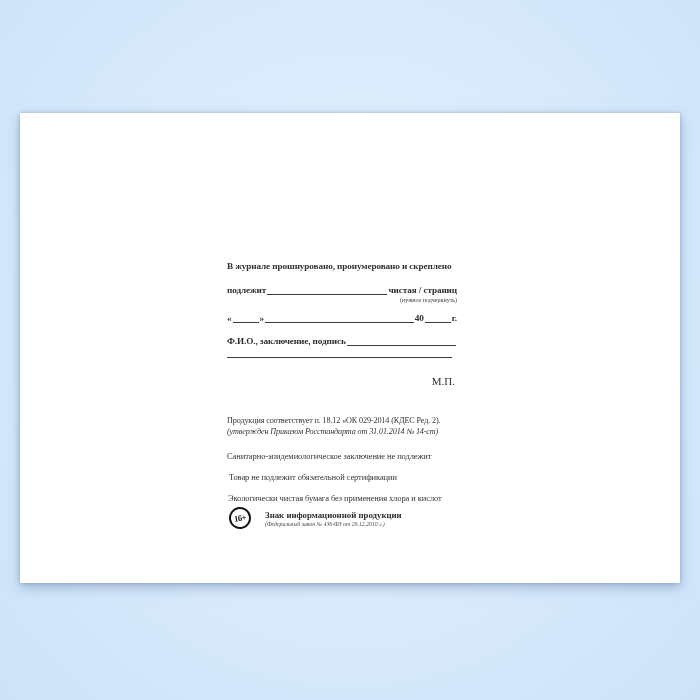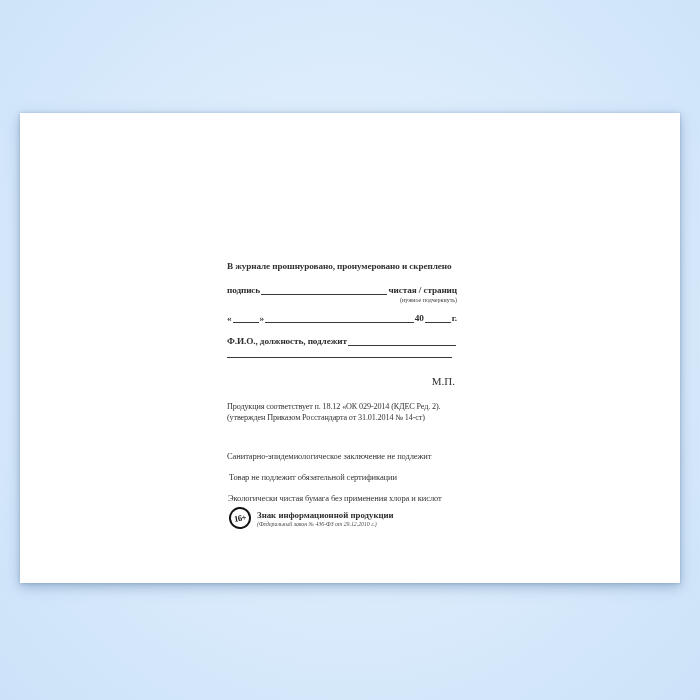--- a/index.html
+++ b/index.html
@@ -84,21 +84,21 @@
   }
   .para {
     left: 207px;
     width: 240px;
     font-size: 8.2px;
     font-weight: 400;
     line-height: 11px;
     letter-spacing: -0.15px;
     color: #343434;
   }
-  .para .it { }
+  .para .it { font-style: italic; }
   .para div { white-space: nowrap; }
   .noteline {
     left: 207px;
     width: 240px;
     font-size: 8.5px;
     font-weight: 400;
     letter-spacing: -0.1px;
     color: #343434;
   }
   .badge-row {
@@ -116,21 +116,21 @@
     justify-content: center;
     font-size: 8.5px;
     font-weight: 700;
     color: #141414;
     letter-spacing: -0.5px;
     transform: rotate(-8deg);
     flex: 0 0 auto;
     background: #fff;
   }
   .info-col {
-    margin-left: 6px;
+    margin-left: 14px;
     margin-top: 3px;
   }
   .info-title {
     font-size: 8.8px;
     font-weight: 700;
     color: #2f2f2f;
     white-space: nowrap;
   }
   .info-law {
     font-size: 5.8px;
@@ -142,47 +142,47 @@
 </style>
 </head>
 <body>
 
 <div class="stage">
   <div class="paper">
 
     <div class="abs formline txt" style="top:148px">В журнале прошнуровано, пронумеровано и скреплено</div>
 
     <div class="abs formline" style="top:172px">
-      <span class="txt">подпись</span>
+      <span class="txt">подлежит</span>
       <span class="fill"></span>
       <span class="txt">чистая / страниц</span>
     </div>
 
     <div class="abs note-small txt" style="top:184px">(нужное подчеркнуть)</div>
 
     <div class="abs formline" style="top:200px">
       <span class="txt">«</span>
       <span class="w28"></span>
       <span class="txt">»</span>
       <span class="fill"></span>
       <span class="txt">40</span>
       <span class="w28"></span>
       <span class="txt">г.</span>
     </div>
 
     <div class="abs formline" style="top:223px">
-      <span class="txt">Ф.И.О., должность, подлежит</span>
+      <span class="txt">Ф.И.О., заключение, подпись</span>
       <span class="fill"></span>
     </div>
 
     <div class="abs rule" style="top:244px"></div>
 
     <div class="abs mp txt" style="top:262px">М.П.</div>
 
-    <div class="abs para" style="top:288px">
+    <div class="abs para" style="top:302px">
       <div>Продукция соответствует п. 18.12 «ОК 029-2014 (КДЕС Ред. 2).</div>
       <div class="it">(утвержден Приказом Росстандарта от 31.01.2014 № 14-ст)</div>
     </div>
 
     <div class="abs noteline txt" style="top:338px">Санитарно-эпидемиологическое заключение не подлежит</div>
     <div class="abs noteline txt" style="top:359px; left:209px">Товар не подлежит обязательной сертификации</div>
     <div class="abs noteline txt" style="top:380px; left:208px">Экологически чистая бумага без применения хлора и кислот</div>
 
     <div class="abs badge-row" style="top:394px">
       <div class="age-circle">16+</div>

